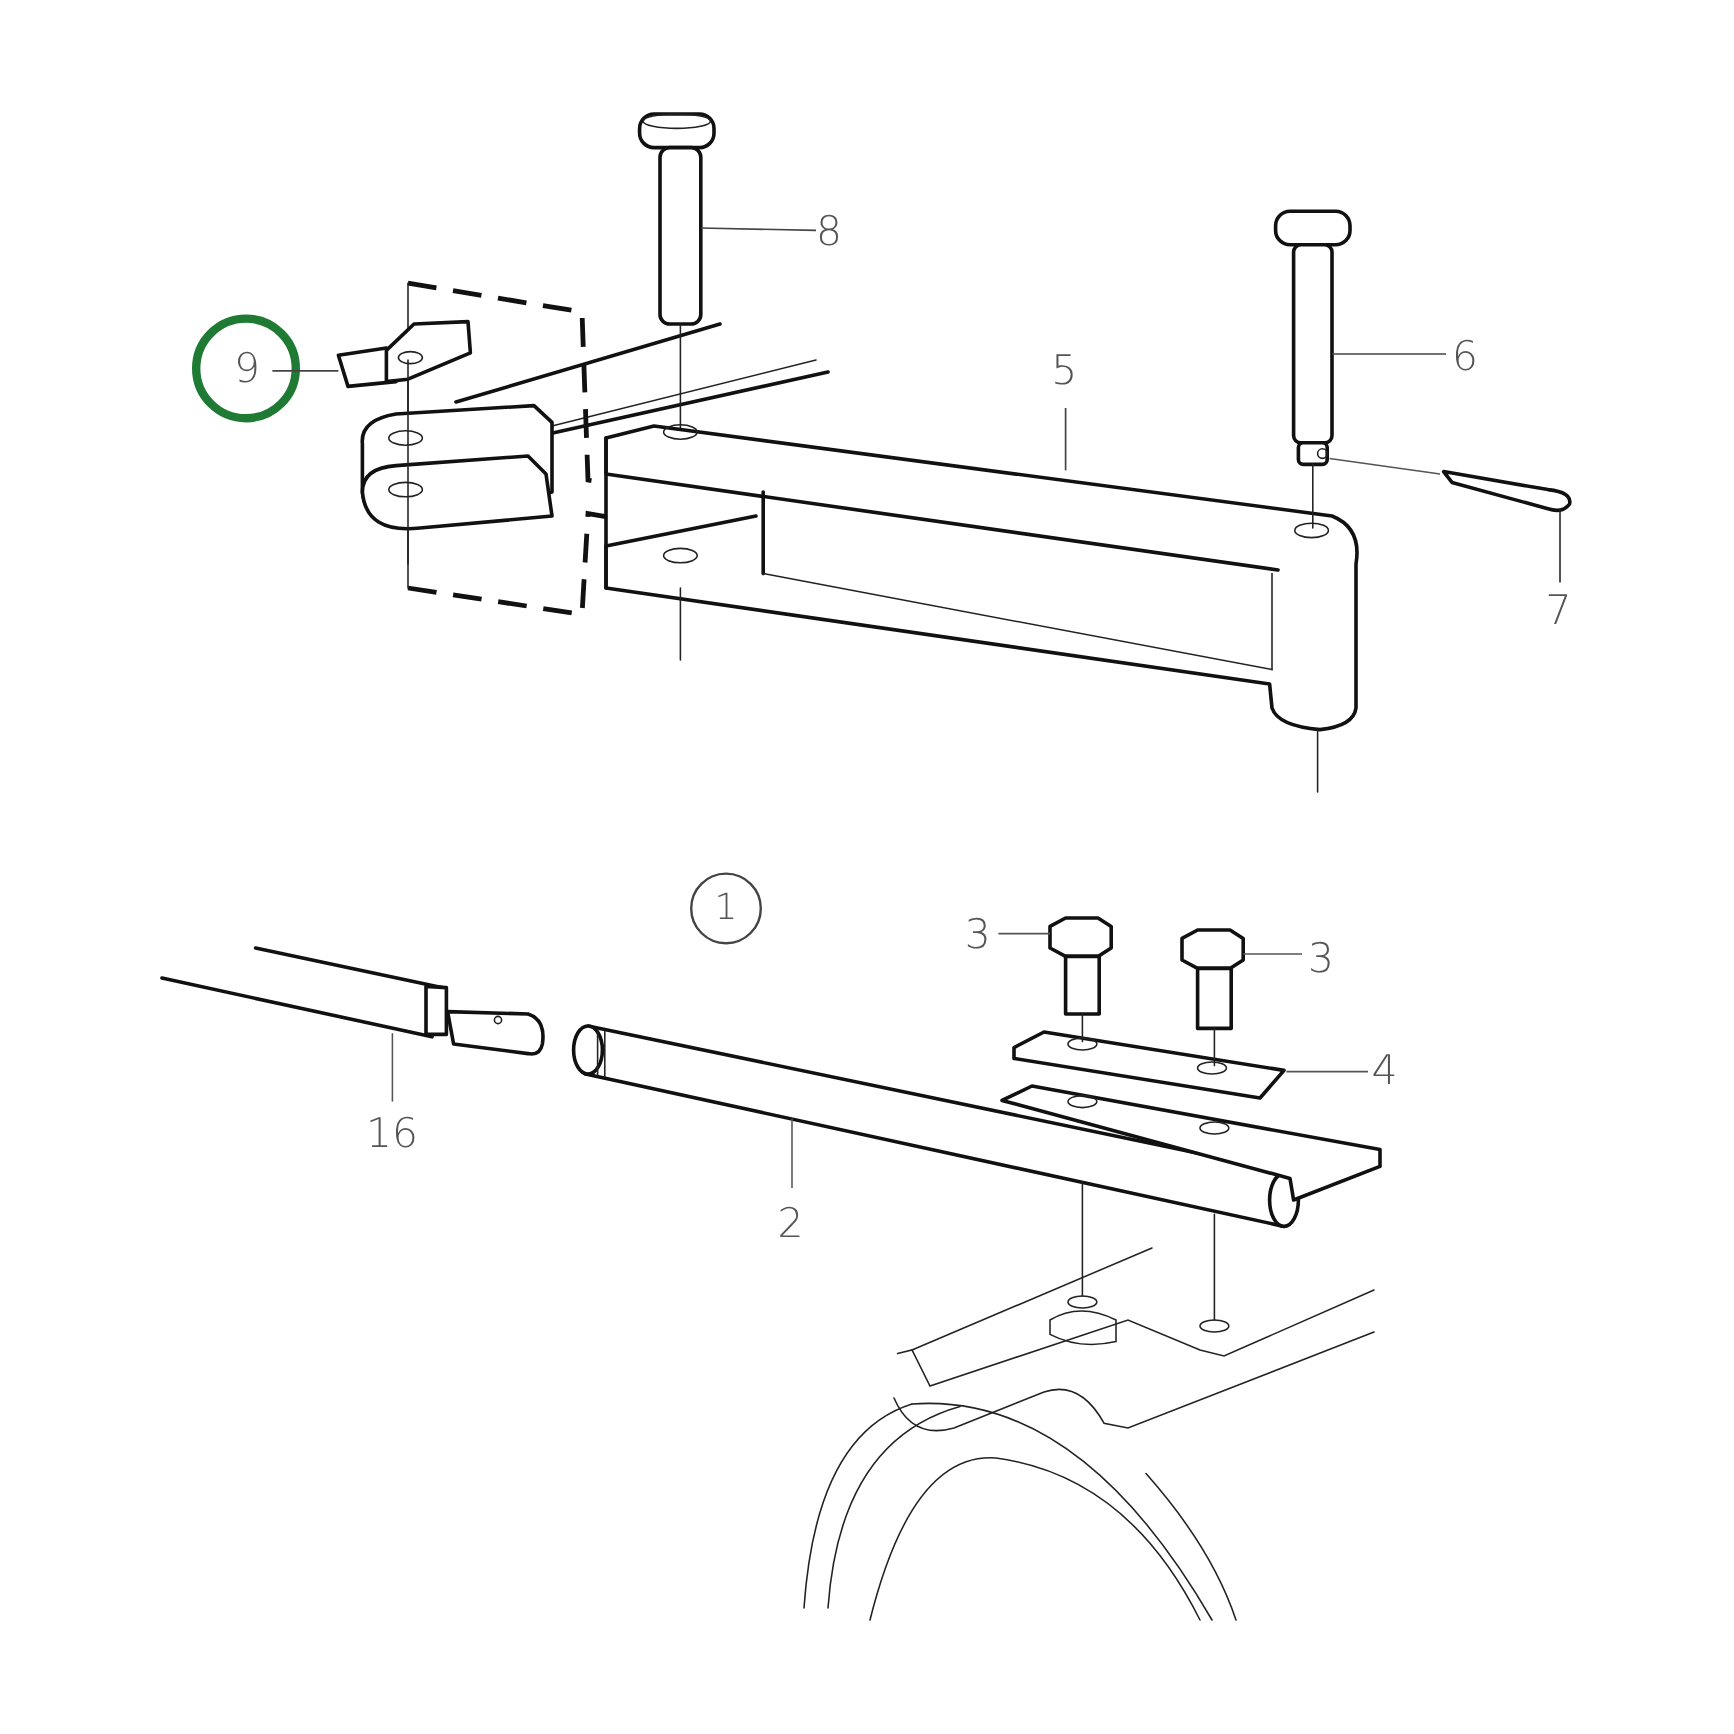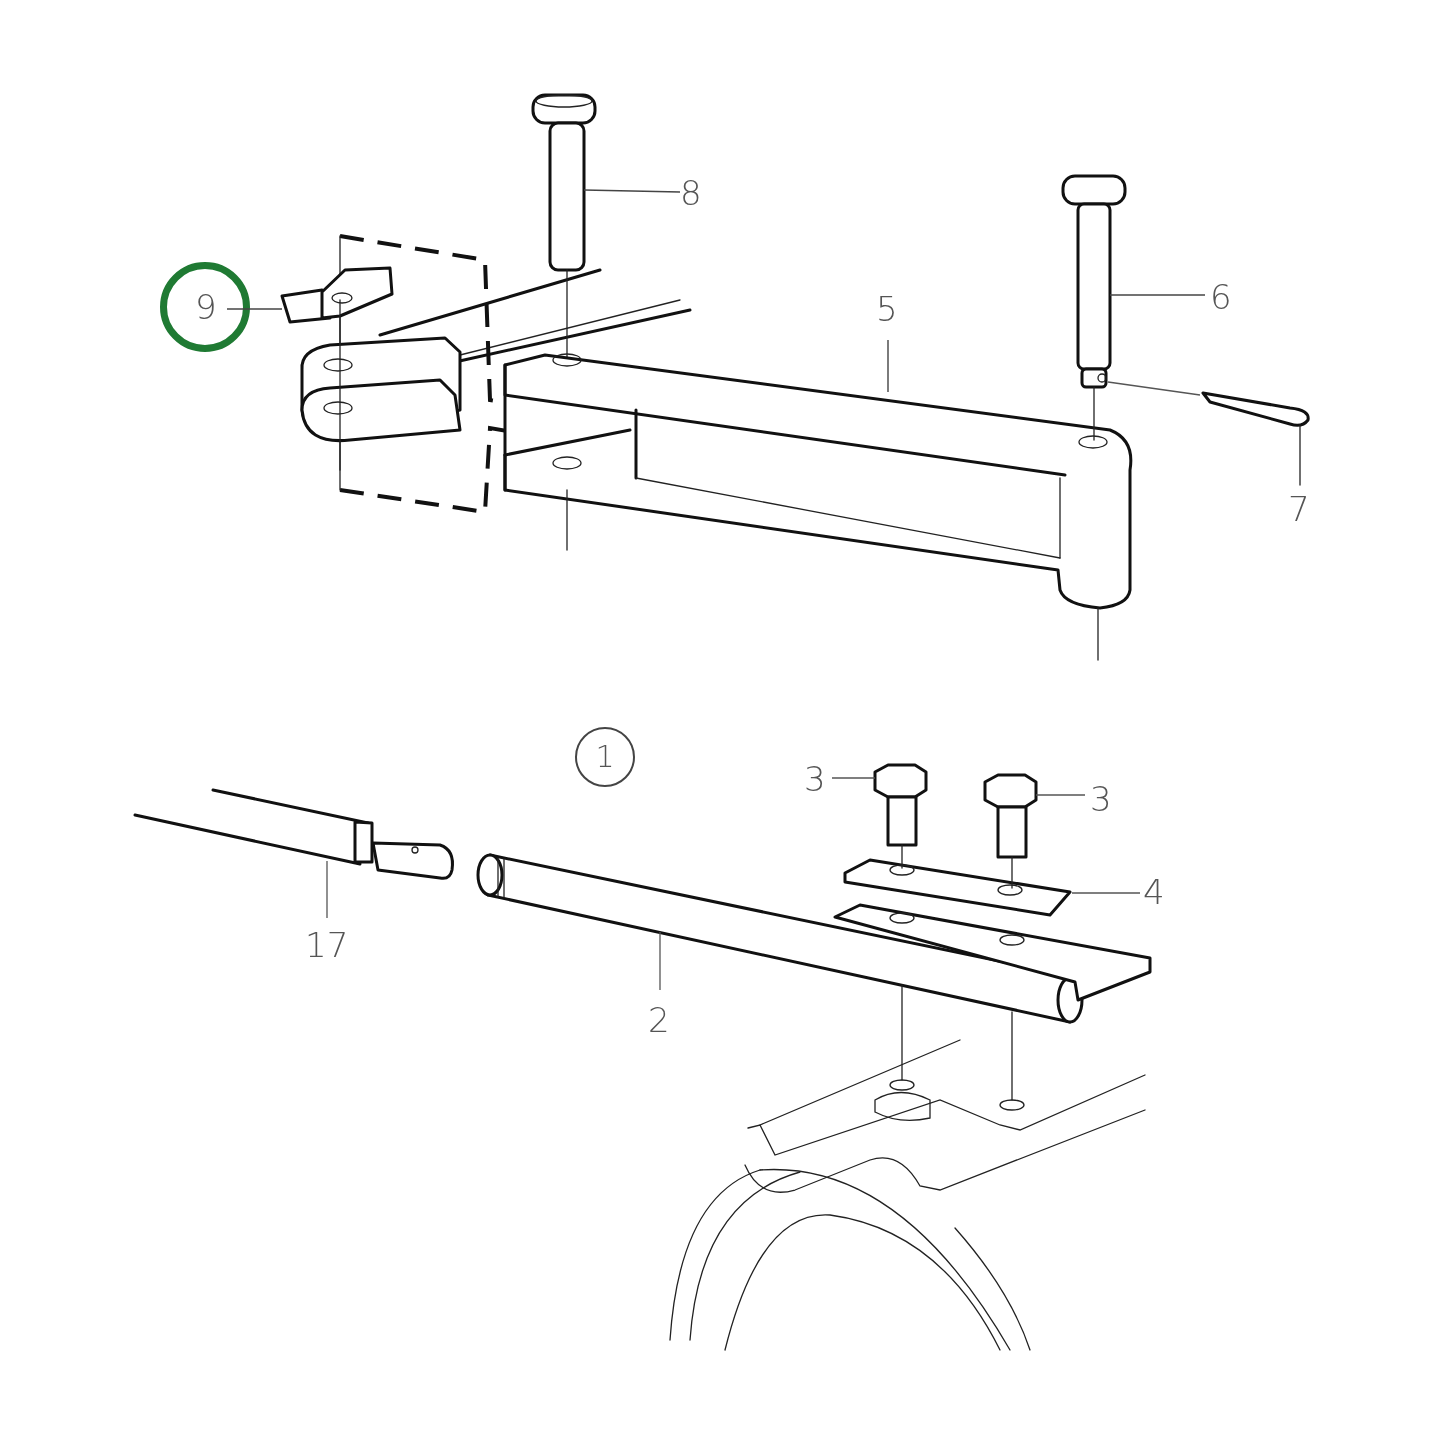--- a/index.html
+++ b/index.html
@@ -156,14 +156,14 @@
 <div class="label" style="left:876px;top:292px;">5</div>
 <div class="label" style="left:1288px;top:492px;">7</div>
 
 <div class="callout view" style="left:575px;top:727px;">
   <span class="label" style="position:static;font-size:30px;">1</span>
 </div>
 
 <div class="label" style="left:804px;top:762px;">3</div>
 <div class="label" style="left:1090px;top:782px;">3</div>
 <div class="label" style="left:1143px;top:875px;">4</div>
-<div class="label" style="left:305px;top:928px;">17</div>
+<div class="label" style="left:305px;top:928px;">16</div>
 <div class="label" style="left:648px;top:1003px;">2</div>
 
 </body></html>

